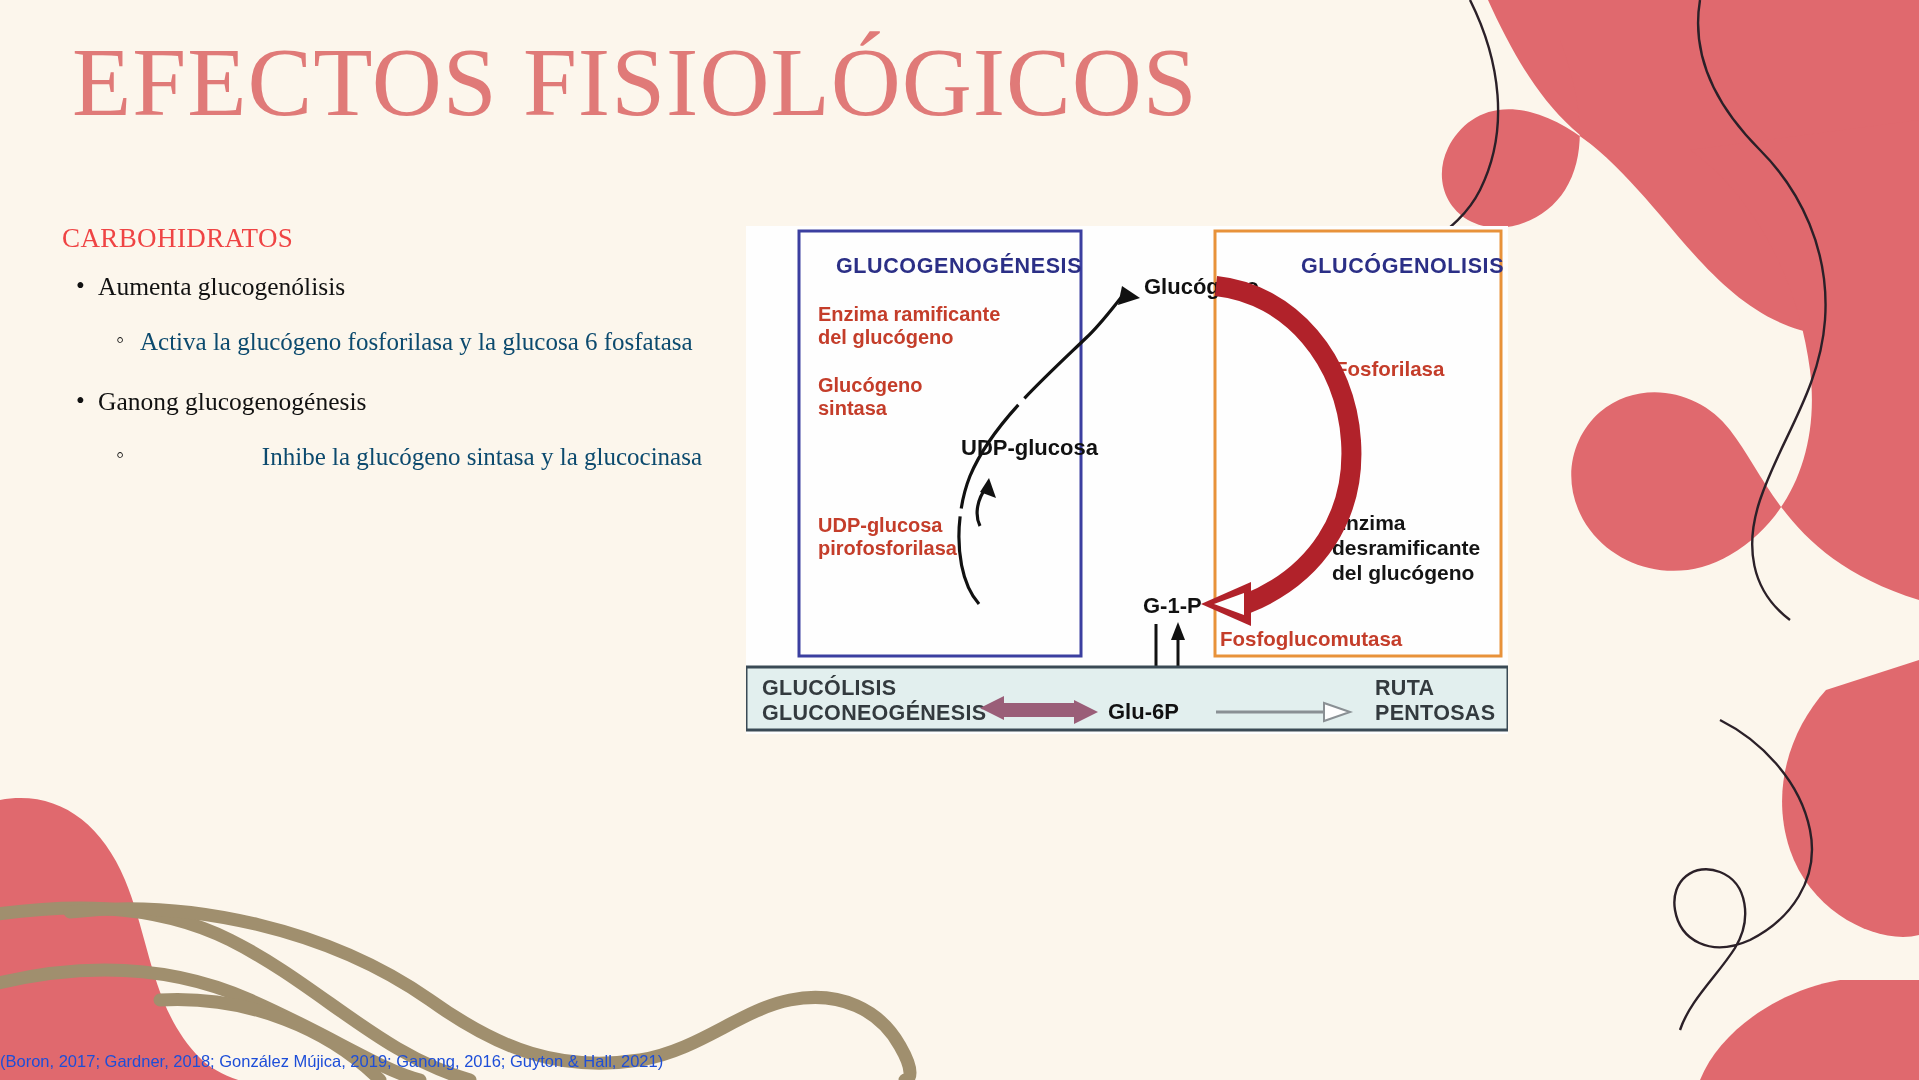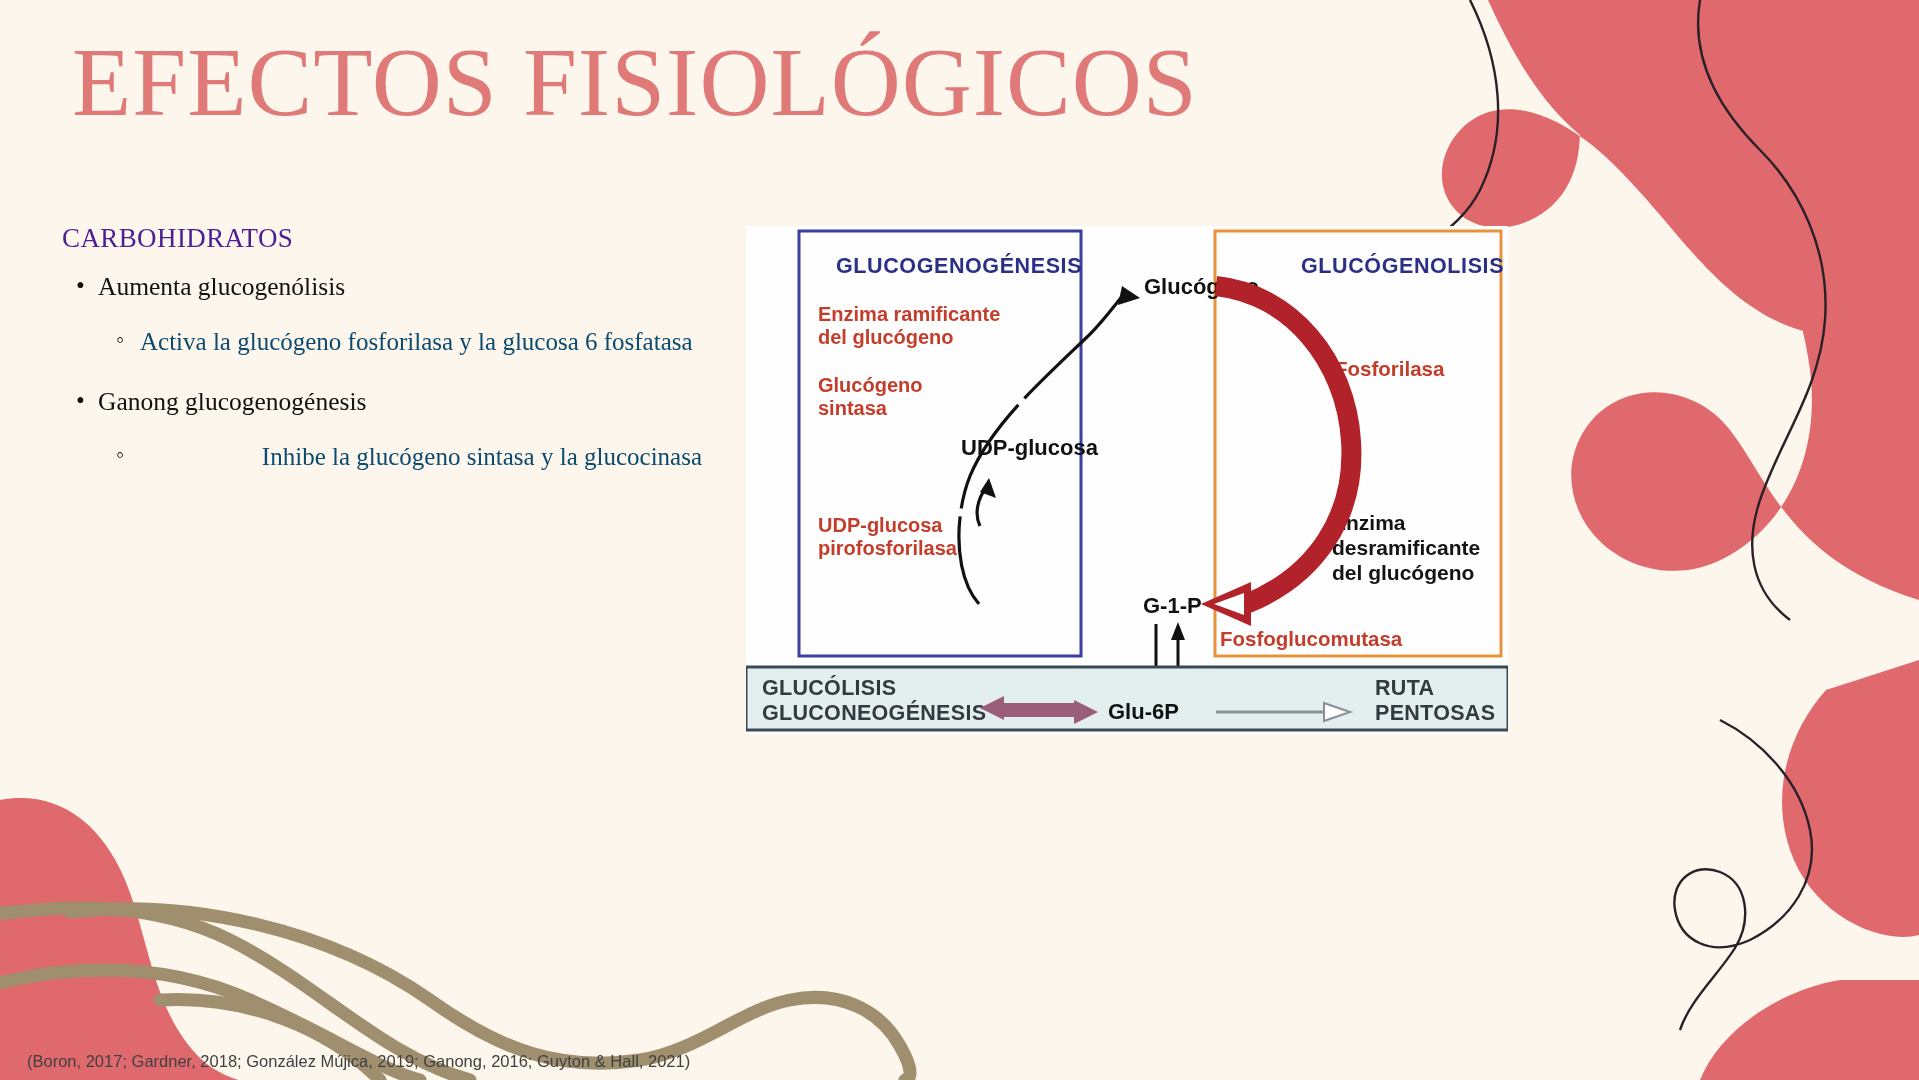--- a/index.html
+++ b/index.html
@@ -44,21 +44,21 @@
     position: absolute;
     left: 62px;
     top: 222px;
     width: 640px;
     color: #111111;
   }
   .heading {
     font-family: "Liberation Serif", serif;
     font-size: 27px;
     letter-spacing: 0.4px;
-    color: #4c1d95;
+    color: #ef4444;
     margin: 0 0 14px 0;
     line-height: 1.25;
   }
   ul.lvl1 {
     list-style: none;
     margin: 0;
     padding: 0 0 0 36px;
   }
   ul.lvl1 > li {
     position: relative;
@@ -97,23 +97,22 @@
   }
   ul.lvl2 > li.nojustify { text-align: right; }
 
   
   .citation {
     position: absolute;
     left: 0px;
     top: 1052px;
     font-family: "Liberation Sans", sans-serif;
     font-size: 16.5px;
-    color: #404040;
+    color: #1d4ed8;
     white-space: nowrap;
-    padding-left: 27px;
   }
 
   
   .diagram {
     position: absolute;
     left: 746px;
     top: 226px;
     width: 762px;
     height: 508px;
     background: #b91c1c;

